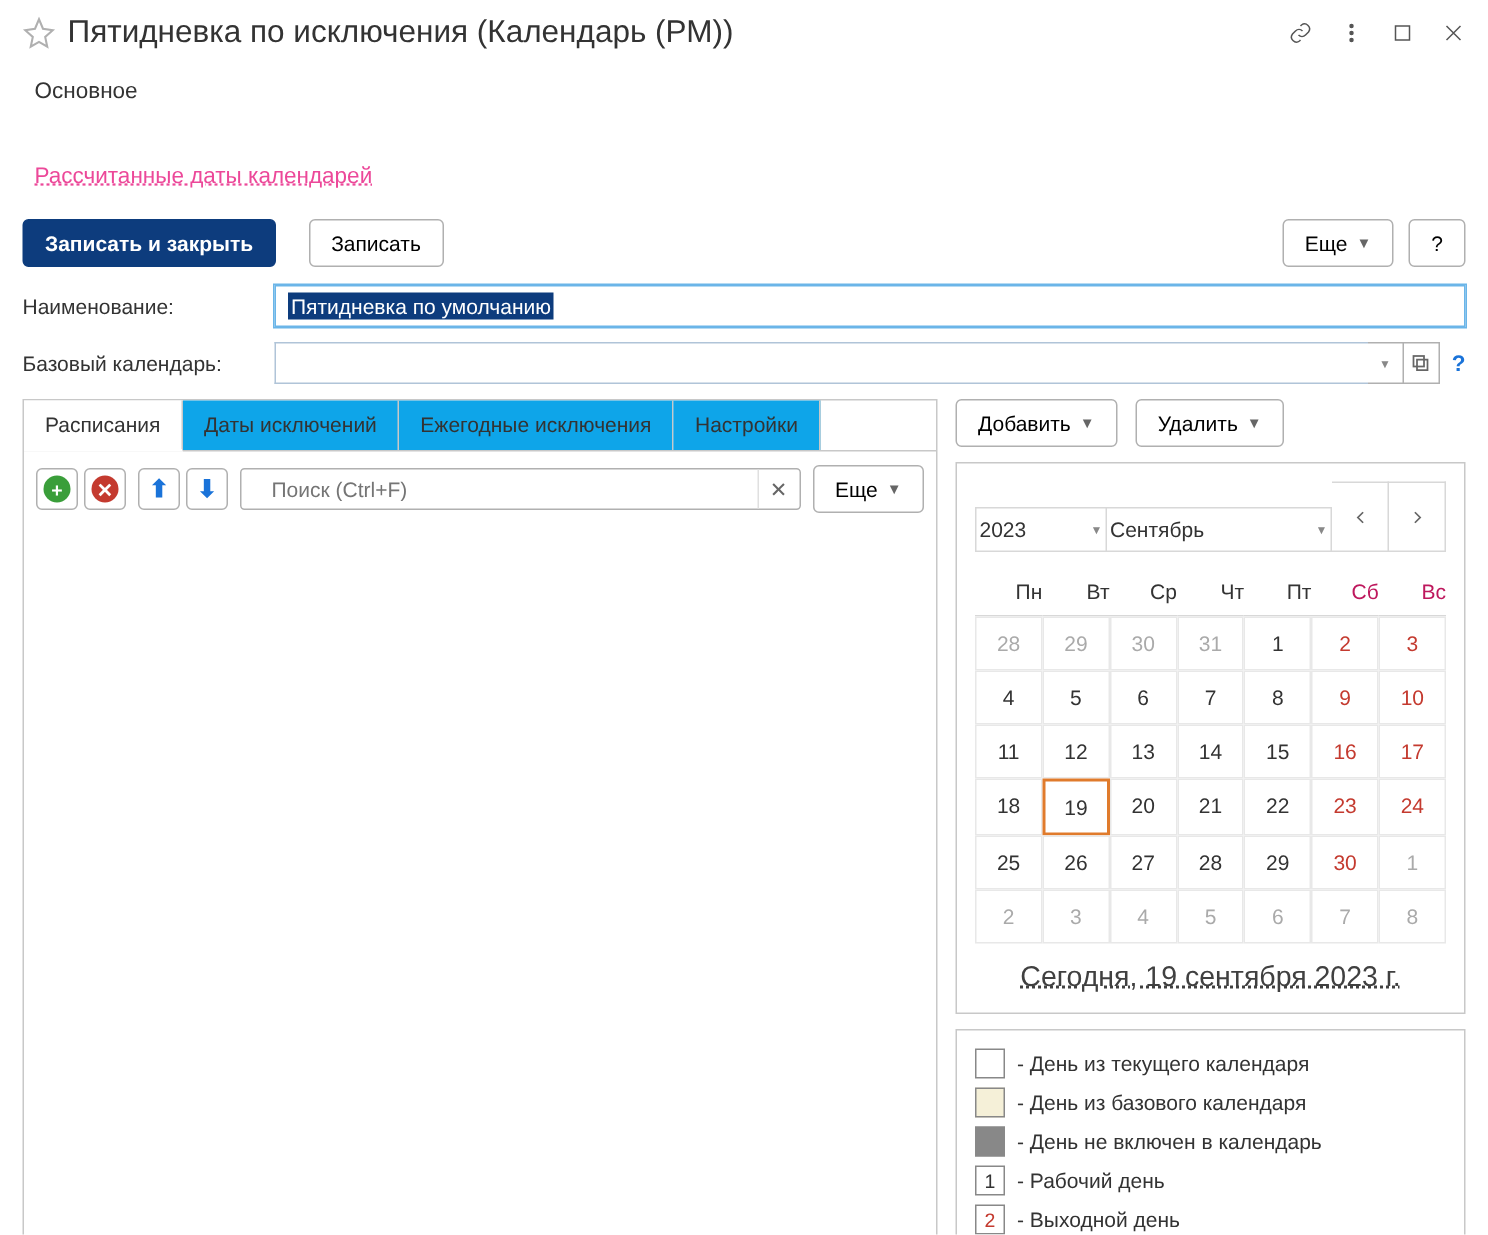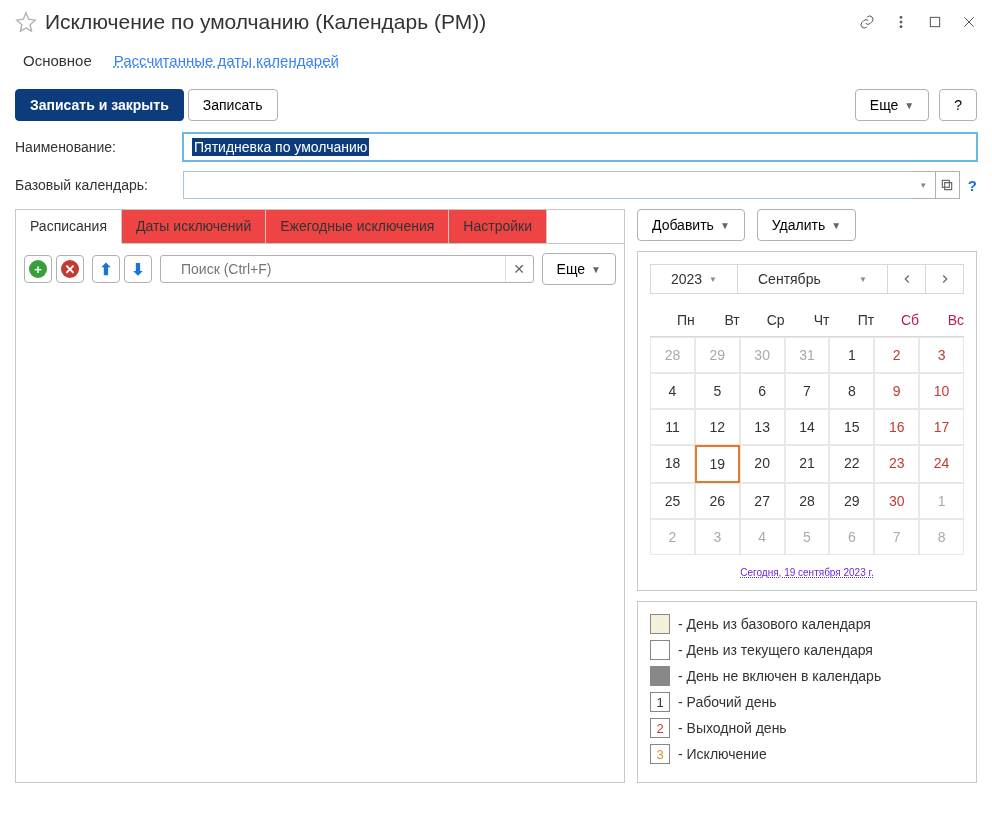--- a/index.html
+++ b/index.html
@@ -3,96 +3,96 @@
 <meta charset="utf-8">
 <style>
 * { box-sizing: border-box; margin: 0; padding: 0; }
 body { font-family: Arial, sans-serif; font-size: 14px; color: #333; background: #fff; width: 992px; height: 823px; overflow: hidden; }
 .window { padding: 10px 15px; }
 .titlebar { display: flex; align-items: center; gap: 8px; margin-bottom: 12px; }
 .star-icon { width: 22px; height: 22px; stroke: #b0b0b0; fill: none; stroke-width: 1.5; cursor: pointer; }
 .title { font-size: 21px; color: #333; flex: 1; }
 .titlebar-actions { display: flex; align-items: center; gap: 18px; }
 .titlebar-actions svg { width: 16px; height: 16px; stroke: #555; fill: none; stroke-width: 1.5; cursor: pointer; }
-.nav-row { display: flex; gap: 22px; margin-bottom: 14px; padding: 6px 8px; }
+.nav-row { display: flex; gap: 40px; margin-bottom: 14px; padding: 6px 8px; flex-direction: column; }
 .nav-item { cursor: pointer; font-size: 15px; }
 .nav-item.active { color: #333; }
-.nav-link { color: #3b82f6; text-decoration: underline; text-decoration-style: dotted; }
-.toolbar { display: flex; gap: 4px; margin-bottom: 12px; align-items: center; }
+.nav-link { color: #ec4899; text-decoration: underline; text-decoration-style: dotted; }
+.toolbar { display: flex; gap: 22px; margin-bottom: 12px; align-items: center; }
 .btn { border: 1px solid #b0b0b0; background: #fff; border-radius: 4px; padding: 7px 14px; font-size: 14px; cursor: pointer; display: inline-flex; align-items: center; gap: 6px; }
 .btn-primary { background: #0d3c7d; border-color: #0d3c7d; color: #fff; font-weight: bold; }
 .toolbar-right { margin-left: auto; display: flex; gap: 10px; }
 .dropdown-arrow { font-size: 10px; color: #666; }
 .form-row { display: flex; align-items: center; margin-bottom: 10px; }
 .form-label { width: 168px; font-size: 14px; }
 .form-input { flex: 1; border: 1px solid #b0c4d8; padding: 5px 8px; font-size: 14px; }
 .form-input.highlighted { border: 1px solid #6bb5e8; outline: 1px solid #6bb5e8; }
 .selected-text { background: #0d3c7d; color: #fff; padding: 1px 2px; }
 .input-group { flex: 1; display: flex; }
 .input-group .form-input { border-right: none; }
 .input-btn { border: 1px solid #b0b0b0; border-left: none; background: #fff; width: 24px; display: flex; align-items: center; justify-content: center; cursor: pointer; font-size: 11px; }
 .ext-icon { border: 1px solid #b0b0b0; border-left: none; width: 24px; display: flex; align-items: center; justify-content: center; cursor: pointer; }
 .help-icon { margin-left: 8px; color: #1a73d9; font-weight: bold; cursor: pointer; font-size: 15px; }
 .main-area { display: flex; gap: 12px; }
 .left-pane { flex: 1; border: 1px solid #c8c8c8; min-height: 560px; display: flex; flex-direction: column; }
 .tabs { display: flex; border-bottom: 1px solid #c8c8c8; }
 .tab { padding: 8px 14px; cursor: pointer; border-right: 1px solid #c8c8c8; font-size: 14px; }
 .tab.active { background: #fff; border-bottom: 2px solid #fff; margin-bottom: -1px; position: relative; font-weight: normal; }
-.tab:not(.active) { background: #ef4444; }
+.tab:not(.active) { background: #0ea5e9; }
 .sub-toolbar { display: flex; gap: 8px; padding: 9px 8px; align-items: center; }
 .icon-btn { width: 28px; height: 28px; border: 1px solid #b0b0b0; border-radius: 4px; background: #fff; display: flex; align-items: center; justify-content: center; cursor: pointer; }
 .icon-btn-group { display: flex; gap: 4px; }
 .circle-icon { width: 18px; height: 18px; border-radius: 50%; display: flex; align-items: center; justify-content: center; color: #fff; font-weight: bold; font-size: 13px; }
 .circle-green { background: #3a9e3a; }
 .circle-red { background: #c43a2f; }
 .arrow-icon { color: #1a73d9; font-size: 16px; font-weight: bold; }
 .search-box { flex: 1; display: flex; border: 1px solid #b0b0b0; border-radius: 3px; background: #fff; align-items: center; padding-left: 12px; }
 .search-box input { flex: 1; border: none; padding: 5px 8px; font-size: 14px; outline: none; color: #999; background: transparent; }
 .search-clear { width: 28px; text-align: center; cursor: pointer; color: #666; border-left: 1px solid #e0e0e0; padding: 5px 0; }
 .table { border-collapse: collapse; width: 100%; }
 .table th { text-align: left; padding: 8px 12px; border: 1px solid #d8d8d8; font-weight: normal; background: #fafafa; font-size: 14px; }
 .table td { padding: 8px 12px; font-size: 14px; }
 .table tr.selected td { background: #e3f0fa; }
 .right-pane { width: 340px; display: flex; flex-direction: column; gap: 10px; }
 .right-toolbar { display: flex; gap: 12px; }
 .calendar-box { border: 1px solid #c8c8c8; padding: 12px; flex: 1; }
 .cal-header { display: flex; margin-bottom: 10px; }
-.cal-year, .cal-month { border: 1px solid #d8d8d8; padding: 6px 20px; display: flex; align-items: center; justify-content: space-between; cursor: pointer; font-size: 14px; }
+.cal-year, .cal-month { border: 1px solid #d8d8d8; padding: 6px 2px; display: flex; align-items: center; justify-content: space-between; cursor: pointer; font-size: 14px; margin-top: 17px; }
 .cal-year { width: 88px; }
 .cal-month { flex: 1; border-left: none; }
 .cal-nav { width: 38px; border: 1px solid #d8d8d8; border-left: none; display: flex; align-items: center; justify-content: center; cursor: pointer; }
 .cal-nav svg { width: 14px; height: 14px; }
 .cal-tiny-arrow { font-size: 8px; color: #888; }
 .cal-grid { display: grid; grid-template-columns: repeat(7, 1fr); }
 .cal-dow { text-align: right; padding: 8px 0; font-size: 14px; border-bottom: 1px solid #d8d8d8; }
 .cal-dow.weekend { color: #be185d; }
 .cal-day { border: 1px solid #e8e8e8; text-align: center; padding: 9px 0; font-size: 14px; cursor: pointer; background: #fff; }
 .cal-day.other-month { color: #aaa; }
 .cal-day.weekend { color: #c43a2f; }
 .cal-day.today { border: 2px solid #e07b2c; }
-.today-link { display: block; text-align: center; color: #6d28d9; text-decoration: underline; text-decoration-style: dotted; margin-top: 12px; cursor: pointer; font-size: 10px; }
+.today-link { display: block; text-align: center; color: #404040; text-decoration: underline; text-decoration-style: dotted; margin-top: 12px; cursor: pointer; font-size: 19px; }
 .legend { border: 1px solid #c8c8c8; padding: 12px; }
 .legend-row { display: flex; align-items: center; gap: 8px; margin-bottom: 6px; font-size: 14px; }
 .legend-swatch { width: 20px; height: 20px; border: 1px solid #888; display: flex; align-items: center; justify-content: center; font-size: 13px; }
 .sw-base { background: #f5f0d8; }
 .sw-current { background: #fff; }
 .sw-excluded { background: #888; }
 .sw-work { background: #fff; }
 .sw-holiday { background: #fff; color: #c43a2f; }
 .sw-exception { background: #fff; color: #d89030; }
 </style>
 </head>
 <body>
 
 <div class="window">
   <div class="titlebar">
     <svg class="star-icon" viewBox="0 0 24 24">
         <path d="M12 2l2.9 6.9L22 10l-5.5 4.9L18 22l-6-3.5L6 22l1.5-7.1L2 10l7.1-1.1z"></path>
       </svg>
-    <div class="title">Исключение по умолчанию (Календарь (РМ))</div>
+    <div class="title">Пятидневка по исключения (Календарь (РМ))</div>
     <div class="titlebar-actions">
       <svg viewBox="0 0 24 24">
           <path d="M10 14a5 5 0 0 0 7 0l3-3a5 5 0 0 0-7-7l-1 1M14 10a5 5 0 0 0-7 0l-3 3a5 5 0 0 0 7 7l1-1"></path>
         </svg>
       <svg viewBox="0 0 24 24">
           <circle cx="12" cy="5" r="1.5" fill="#555"></circle>
           <circle cx="12" cy="12" r="1.5" fill="#555"></circle>
           <circle cx="12" cy="19" r="1.5" fill="#555"></circle>
         </svg>
       <svg viewBox="0 0 24 24">
@@ -261,28 +261,28 @@
             <div class="cal-day other-month">5</div>
             <div class="cal-day other-month">6</div>
             <div class="cal-day other-month">7</div>
             <div class="cal-day other-month">8</div>
           </div>
         <a class="today-link">Сегодня, 19 сентября 2023 г.</a>
       </div>
 
       <div class="legend">
         <div class="legend-row">
+            <div class="legend-swatch sw-current"></div>
+            <span> - День из текущего календаря</span>
+          </div>
+        <div class="legend-row">
             <div class="legend-swatch sw-base"></div>
             <span> - День из базового календаря</span>
           </div>
         <div class="legend-row">
-            <div class="legend-swatch sw-current"></div>
-            <span> - День из текущего календаря</span>
-          </div>
-        <div class="legend-row">
             <div class="legend-swatch sw-excluded"></div>
             <span> - День не включен в календарь</span>
           </div>
         <div class="legend-row">
             <div class="legend-swatch sw-work">1</div>
             <span> - Рабочий день</span>
           </div>
         <div class="legend-row">
             <div class="legend-swatch sw-holiday">2</div>
             <span> - Выходной день</span>

